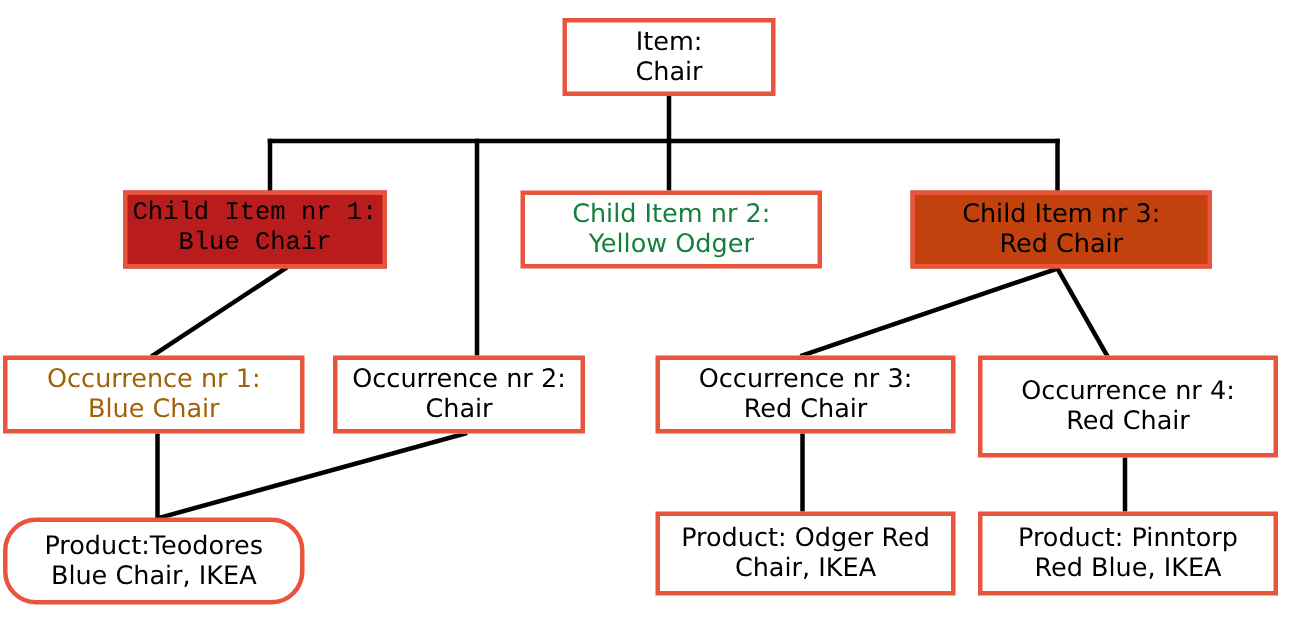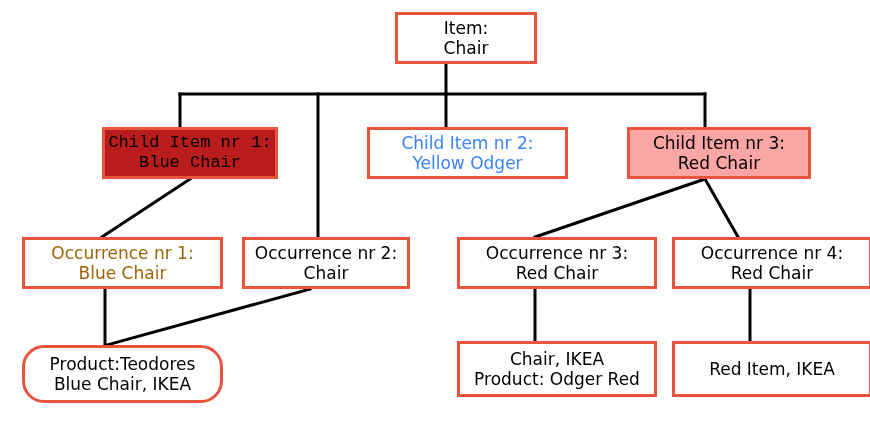--- a/index.html
+++ b/index.html
@@ -30,21 +30,20 @@
     background: #ffffff;
     display: flex;
     flex-direction: column;
     align-items: center;
     justify-content: center;
     text-align: center;
     color: #000000;
     font-size: 17px;
     line-height: 1.20;
     z-index: 2;
-    margin-left: 20px;
   }
   .node .ln {
     display: block;
     white-space: nowrap;
   }
 </style>
 </head>
 <body>
 
 <div id="canvas">
@@ -65,49 +64,50 @@
     </svg>
   <div id="node-layer">
       <div class="node" style="left: 375px; top: 12px; width: 142px; height: 52px; border-color: rgb(232, 85, 60); background: rgb(255, 255, 255); color: rgb(0, 0, 0);">
         <span class="ln">Item:</span>
         <span class="ln">Chair</span>
       </div>
       <div class="node" style="left: 82px; top: 127px; width: 176px; height: 52px; border-color: rgb(232, 85, 60); background: #b91c1c; color: rgb(0, 0, 0); font-family: Liberation Mono, monospace;">
         <span class="ln">Child Item nr 1:</span>
         <span class="ln">Blue Chair</span>
       </div>
-      <div class="node" style="left: 347px; top: 127px; width: 201px; height: 52px; border-color: rgb(232, 85, 60); background: rgb(255, 255, 255); color: #3b82f6;">
+      <div class="node" style="left: 347px; top: 127px; width: 201px; height: 52px; border-color: rgb(232, 85, 60); background: rgb(255, 255, 255); color: #15803d;">
         <span class="ln">Child Item nr 2:</span>
         <span class="ln">Yellow Odger</span>
       </div>
-      <div class="node" style="left: 607px; top: 127px; width: 184px; height: 52px; border-color: rgb(232, 85, 60); background: #fca5a5; color: rgb(0, 0, 0);">
+      <div class="node" style="left: 607px; top: 127px; width: 201px; height: 52px; border-color: rgb(232, 85, 60); background: #c2410c; color: rgb(0, 0, 0);">
         <span class="ln">Child Item nr 3:</span>
         <span class="ln">Red Chair</span>
       </div>
       <div class="node" style="left: 2px; top: 237px; width: 201px; height: 52px; border-color: rgb(232, 85, 60); background: rgb(255, 255, 255); color: #a16207;">
         <span class="ln">Occurrence nr 1:</span>
         <span class="ln">Blue Chair</span>
       </div>
       <div class="node" style="left: 222px; top: 237px; width: 168px; height: 52px; border-color: rgb(232, 85, 60); background: rgb(255, 255, 255); color: rgb(0, 0, 0);">
         <span class="ln">Occurrence nr 2:</span>
         <span class="ln">Chair</span>
       </div>
       <div class="node" style="left: 437px; top: 237px; width: 200px; height: 52px; border-color: rgb(232, 85, 60); background: rgb(255, 255, 255); color: rgb(0, 0, 0);">
         <span class="ln">Occurrence nr 3:</span>
         <span class="ln">Red Chair</span>
       </div>
-      <div class="node" style="left: 652px; top: 237px; width: 200px; height: 52px; border-color: rgb(232, 85, 60); background: rgb(255, 255, 255); color: rgb(0, 0, 0);">
+      <div class="node" style="left: 652px; top: 237px; width: 200px; height: 68px; border-color: rgb(232, 85, 60); background: rgb(255, 255, 255); color: rgb(0, 0, 0);">
         <span class="ln">Occurrence nr 4:</span>
         <span class="ln">Red Chair</span>
       </div>
       <div class="node" style="left: 2px; top: 345px; width: 201px; height: 58px; border-color: rgb(232, 85, 60); background: rgb(255, 255, 255); color: rgb(0, 0, 0); border-radius: 22px;">
         <span class="ln">Product:Teodores</span>
         <span class="ln">Blue Chair, IKEA</span>
       </div>
       <div class="node" style="left: 437px; top: 341px; width: 200px; height: 56px; border-color: rgb(232, 85, 60); background: rgb(255, 255, 255); color: rgb(0, 0, 0);">
+        <span class="ln">Product: Odger Red</span>
         <span class="ln">Chair, IKEA</span>
-        <span class="ln">Product: Odger Red</span>
       </div>
       <div class="node" style="left: 652px; top: 341px; width: 200px; height: 56px; border-color: rgb(232, 85, 60); background: rgb(255, 255, 255); color: rgb(0, 0, 0);">
-        <span class="ln">Red Item, IKEA</span>
+        <span class="ln">Product: Pinntorp</span>
+        <span class="ln">Red Blue, IKEA</span>
       </div>
     </div>
 </div>
 
 </body></html>

